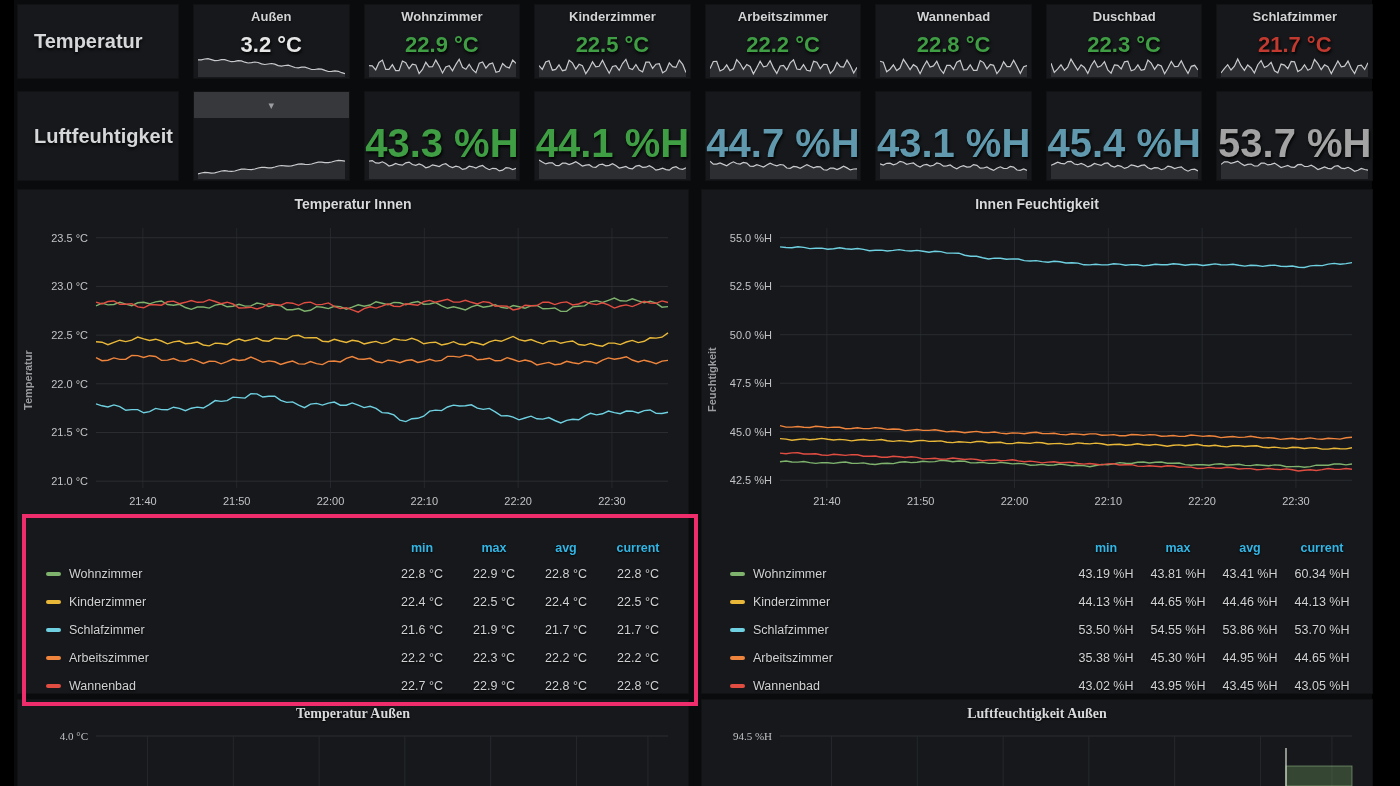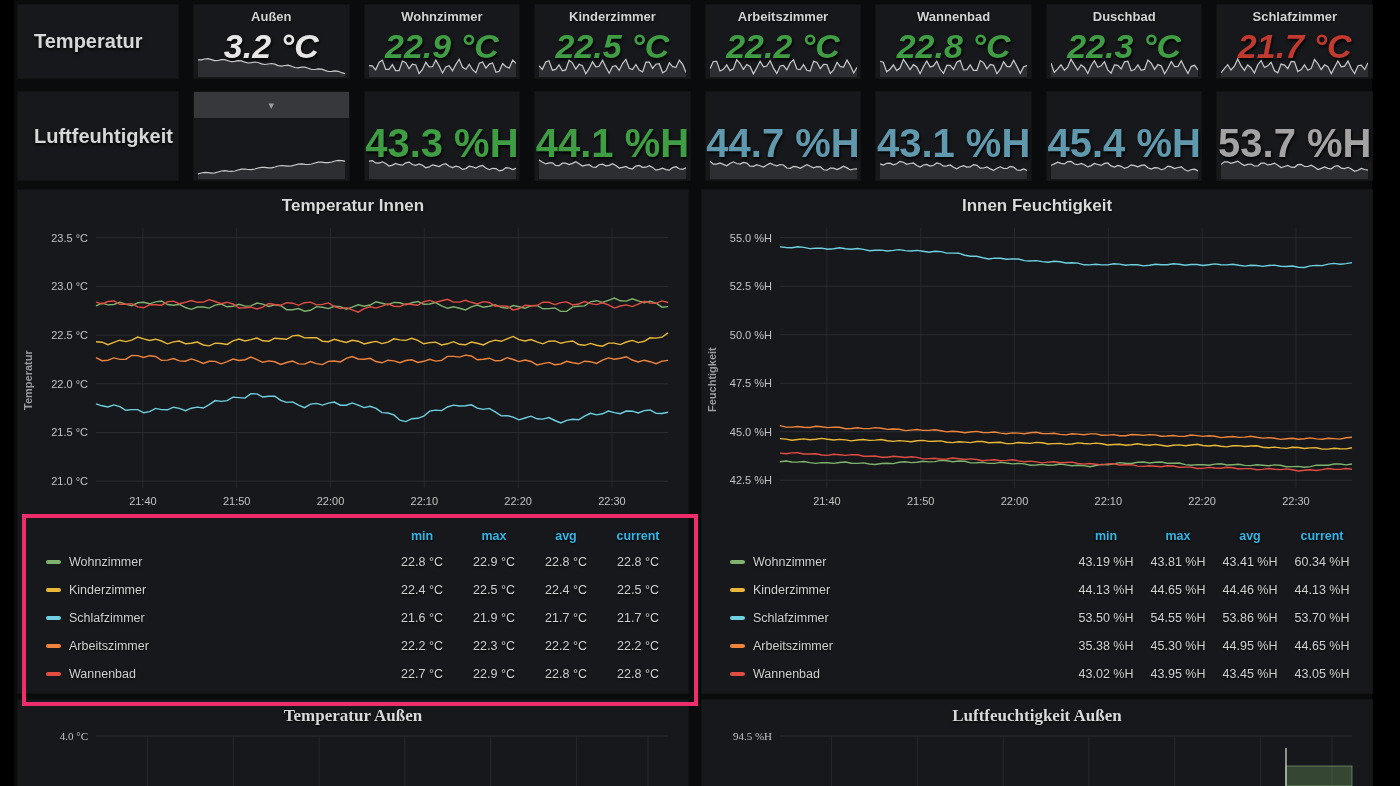--- a/index.html
+++ b/index.html
@@ -9,33 +9,33 @@
   .row-stats1{top:5px;height:73px;}
   .row-stats2{top:92px;height:88px;}
   .row-charts{top:190px;height:503px;gap:14px;}
   .row-bottom{top:700px;height:86px;gap:14px;font-family:Liberation Serif, serif;}
   .panel{background:#16181b;position:relative;overflow:hidden;box-shadow:0 0 0 1px #101214;}
   .label-panel{width:160px;flex:none;display:flex;align-items:center;padding-left:16px;box-sizing:border-box;}
   .label-panel .lbl{font-size:20px;font-weight:bold;color:#d6d7d9;text-shadow:0 2px 3px rgba(0,0,0,.8);}
   .stat-panel{flex:1;}
   .stat-title{position:absolute;top:4px;left:0;right:0;text-align:center;font-size:13px;font-weight:bold;color:#d2d3d5;text-shadow:0 1px 2px rgba(0,0,0,.9);}
   .stat-value{position:absolute;left:50%;top:50%;transform:translate(-50%,-38%);font-weight:bold;white-space:nowrap;text-shadow:1px 2px 3px rgba(0,0,0,.95);}
-  .row-stats1 .stat-value{font-size:34px;font-style:italic;}
+  .row-stats1 .stat-value{font-size:22px;}
   .row-stats2 .stat-value{font-size:40px;top:52%;}
   .spark{position:absolute;left:4px;right:4px;bottom:1px;height:21px;}
   .row-stats2 .spark{height:24px;}
   .hover-bar{position:absolute;top:0;left:0;right:0;height:26px;background:#36383c;display:flex;align-items:center;justify-content:center;}
   .hover-bar .caret{font-size:11px;color:#9b9da0;line-height:1;}
   .graph-panel{flex:1;}
-  .graph-title{position:absolute;top:6px;left:0;right:0;text-align:center;font-size:17px;font-weight:bold;color:#d8d9da;text-shadow:0 1px 2px rgba(0,0,0,.9);}
+  .graph-title{position:absolute;top:6px;left:0;right:0;text-align:center;font-size:14px;font-weight:bold;color:#d8d9da;text-shadow:0 1px 2px rgba(0,0,0,.9);}
   .chart-canvas{position:absolute;top:26px;left:8px;right:8px;height:300px;}
   .ylab{position:absolute;left:4px;top:90px;height:200px;writing-mode:vertical-rl;transform:rotate(180deg);font-size:11px;font-weight:bold;color:#9a9ca0;text-align:center;}
   .legend{position:absolute;left:28px;right:14px;top:334px;}
   .lg-row{display:flex;align-items:center;height:28px;font-size:12.5px;color:#d0d1d3;}
-  .lg-head{height:24px;}
+  .lg-head{height:24px;margin-top:12px;}
   .lg-name{flex:1;display:flex;align-items:center;gap:8px;}
   .lg-name b{font-weight:normal;text-shadow:0 1px 2px rgba(0,0,0,.9);}
   .lg-swatch{display:inline-block;width:15px;height:4px;border-radius:2px;}
   .lg-col{width:72px;text-align:center;text-shadow:0 1px 2px rgba(0,0,0,.9);}
   .lg-colhead{color:#33b5e5;font-weight:bold;}
   .mini-canvas{position:absolute;top:24px;left:8px;right:8px;bottom:0;}
   .annotation-rect{position:absolute;left:22px;top:514px;width:668px;height:184px;border:4px solid #f02d6c;z-index:20;pointer-events:none;}
   svg{display:block;}
 </style>
 </head>

